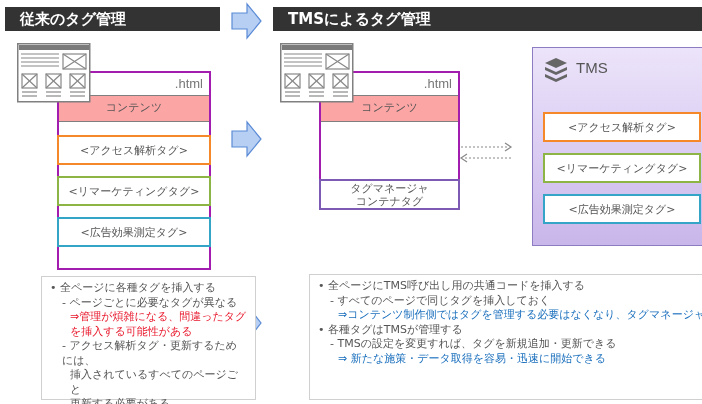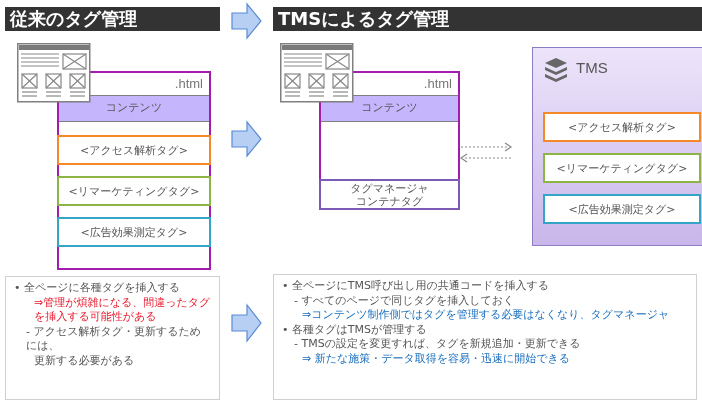--- a/index.html
+++ b/index.html
@@ -1,24 +1,24 @@
 <!DOCTYPE html>
 <html><head>
 <meta charset="utf-8">
 <style>
   * { box-sizing: border-box; margin: 0; padding: 0; }
   body { width: 702px; height: 404px; background: #ffffff; position: relative; overflow: hidden;
          font-family: "DejaVu Sans", "Liberation Sans", sans-serif; color: #555; }
   .abs { position: absolute; }
-  .header-bar { background: #333333; color: #fff; font-weight: bold; font-size: 18px; line-height: 24px; padding-left: 5px; height: 24px; }
+  .header-bar { background: #333333; color: #fff; font-weight: bold; font-size: 15px; line-height: 24px; padding-left: 15px; height: 24px; }
   .html-doc { border: 2px solid #a21caf; background: #fff; }
   .html-label { position: absolute; right: 6px; top: 3px; font-size: 13px; color: #777; font-family: "Liberation Sans", sans-serif; }
-  .content-row { position: absolute; left: 0; right: 0; background: #c4b5fd; border-top: 1.5px solid #7f7f7f; border-bottom: 1.5px solid #7f7f7f; font-size: 11px; text-align: center; color: #555; }
+  .content-row { position: absolute; left: 0; right: 0; background: #fca5a5; border-top: 1.5px solid #7f7f7f; border-bottom: 1.5px solid #7f7f7f; font-size: 11px; text-align: center; color: #555; }
   .tag-box { position: absolute; background: #fff; border: 2px solid; font-size: 11px; text-align: center; color: #555; display: flex; align-items: center; justify-content: center; }
-  .notes { border: 1px solid #d0d0d0; background: #fff; font-size: 11px; line-height: 14.5px; padding: 4px 8px; }
+  .notes { border: 1px solid #d0d0d0; background: #fff; font-size: 11px; line-height: 14.5px; padding: 4px 8px; margin-left: 36px; }
   .notes .l1 { color: #555; }
   .notes .l2 { color: #555; padding-left: 12px; }
   .notes .em { padding-left: 20px; }
   .red { color: #e8182c; }
   .blue { color: #1a6fbd; }
   .tms-panel { background: linear-gradient(#ece4fa, #c9b6ea); border: 1.5px solid #8e7cc3; margin-left: 20px; }
 </style>
 </head>
 <body>
 
@@ -145,23 +145,25 @@
   <div class="tag-box" style="left:10px; width:158px; top:105px; height:30px; border-color:#8db545;">
       <span>&lt;リマーケティングタグ&gt;</span>
     </div>
   <div class="tag-box" style="left:10px; width:158px; top:146px; height:30px; border-color:#34a5c7;">
       <span>&lt;広告効果測定タグ&gt;</span>
     </div>
 </div>
 
 <div class="abs notes" style="left:5px; top:276px; width:215px; height:124px;">
   <div class="l1">• 全ページに各種タグを挿入する</div>
+  <div class="l2">- ページごとに必要なタグが異なる</div>
   <div class="em red">⇒管理が煩雑になる、間違ったタグ</div>
   <div class="em red">を挿入する可能性がある</div>
   <div class="l2">- アクセス解析タグ・更新するためには、</div>
+  <div class="em" style="color:#555;">挿入されているすべてのページごと</div>
   <div class="em" style="color:#555;">更新する必要がある</div>
 
 </div>
 
 <div class="abs notes" style="left:273px; top:274px; width:424px; height:126px;">
   <div class="l1">• 全ページにTMS呼び出し用の共通コードを挿入する</div>
   <div class="l2">- すべてのページで同じタグを挿入しておく</div>
   <div class="em blue">⇒コンテンツ制作側ではタグを管理する必要はなくなり、タグマネージャ</div>
   <div class="l1">• 各種タグはTMSが管理する</div>
   <div class="l2">- TMSの設定を変更すれば、タグを新規追加・更新できる</div>

